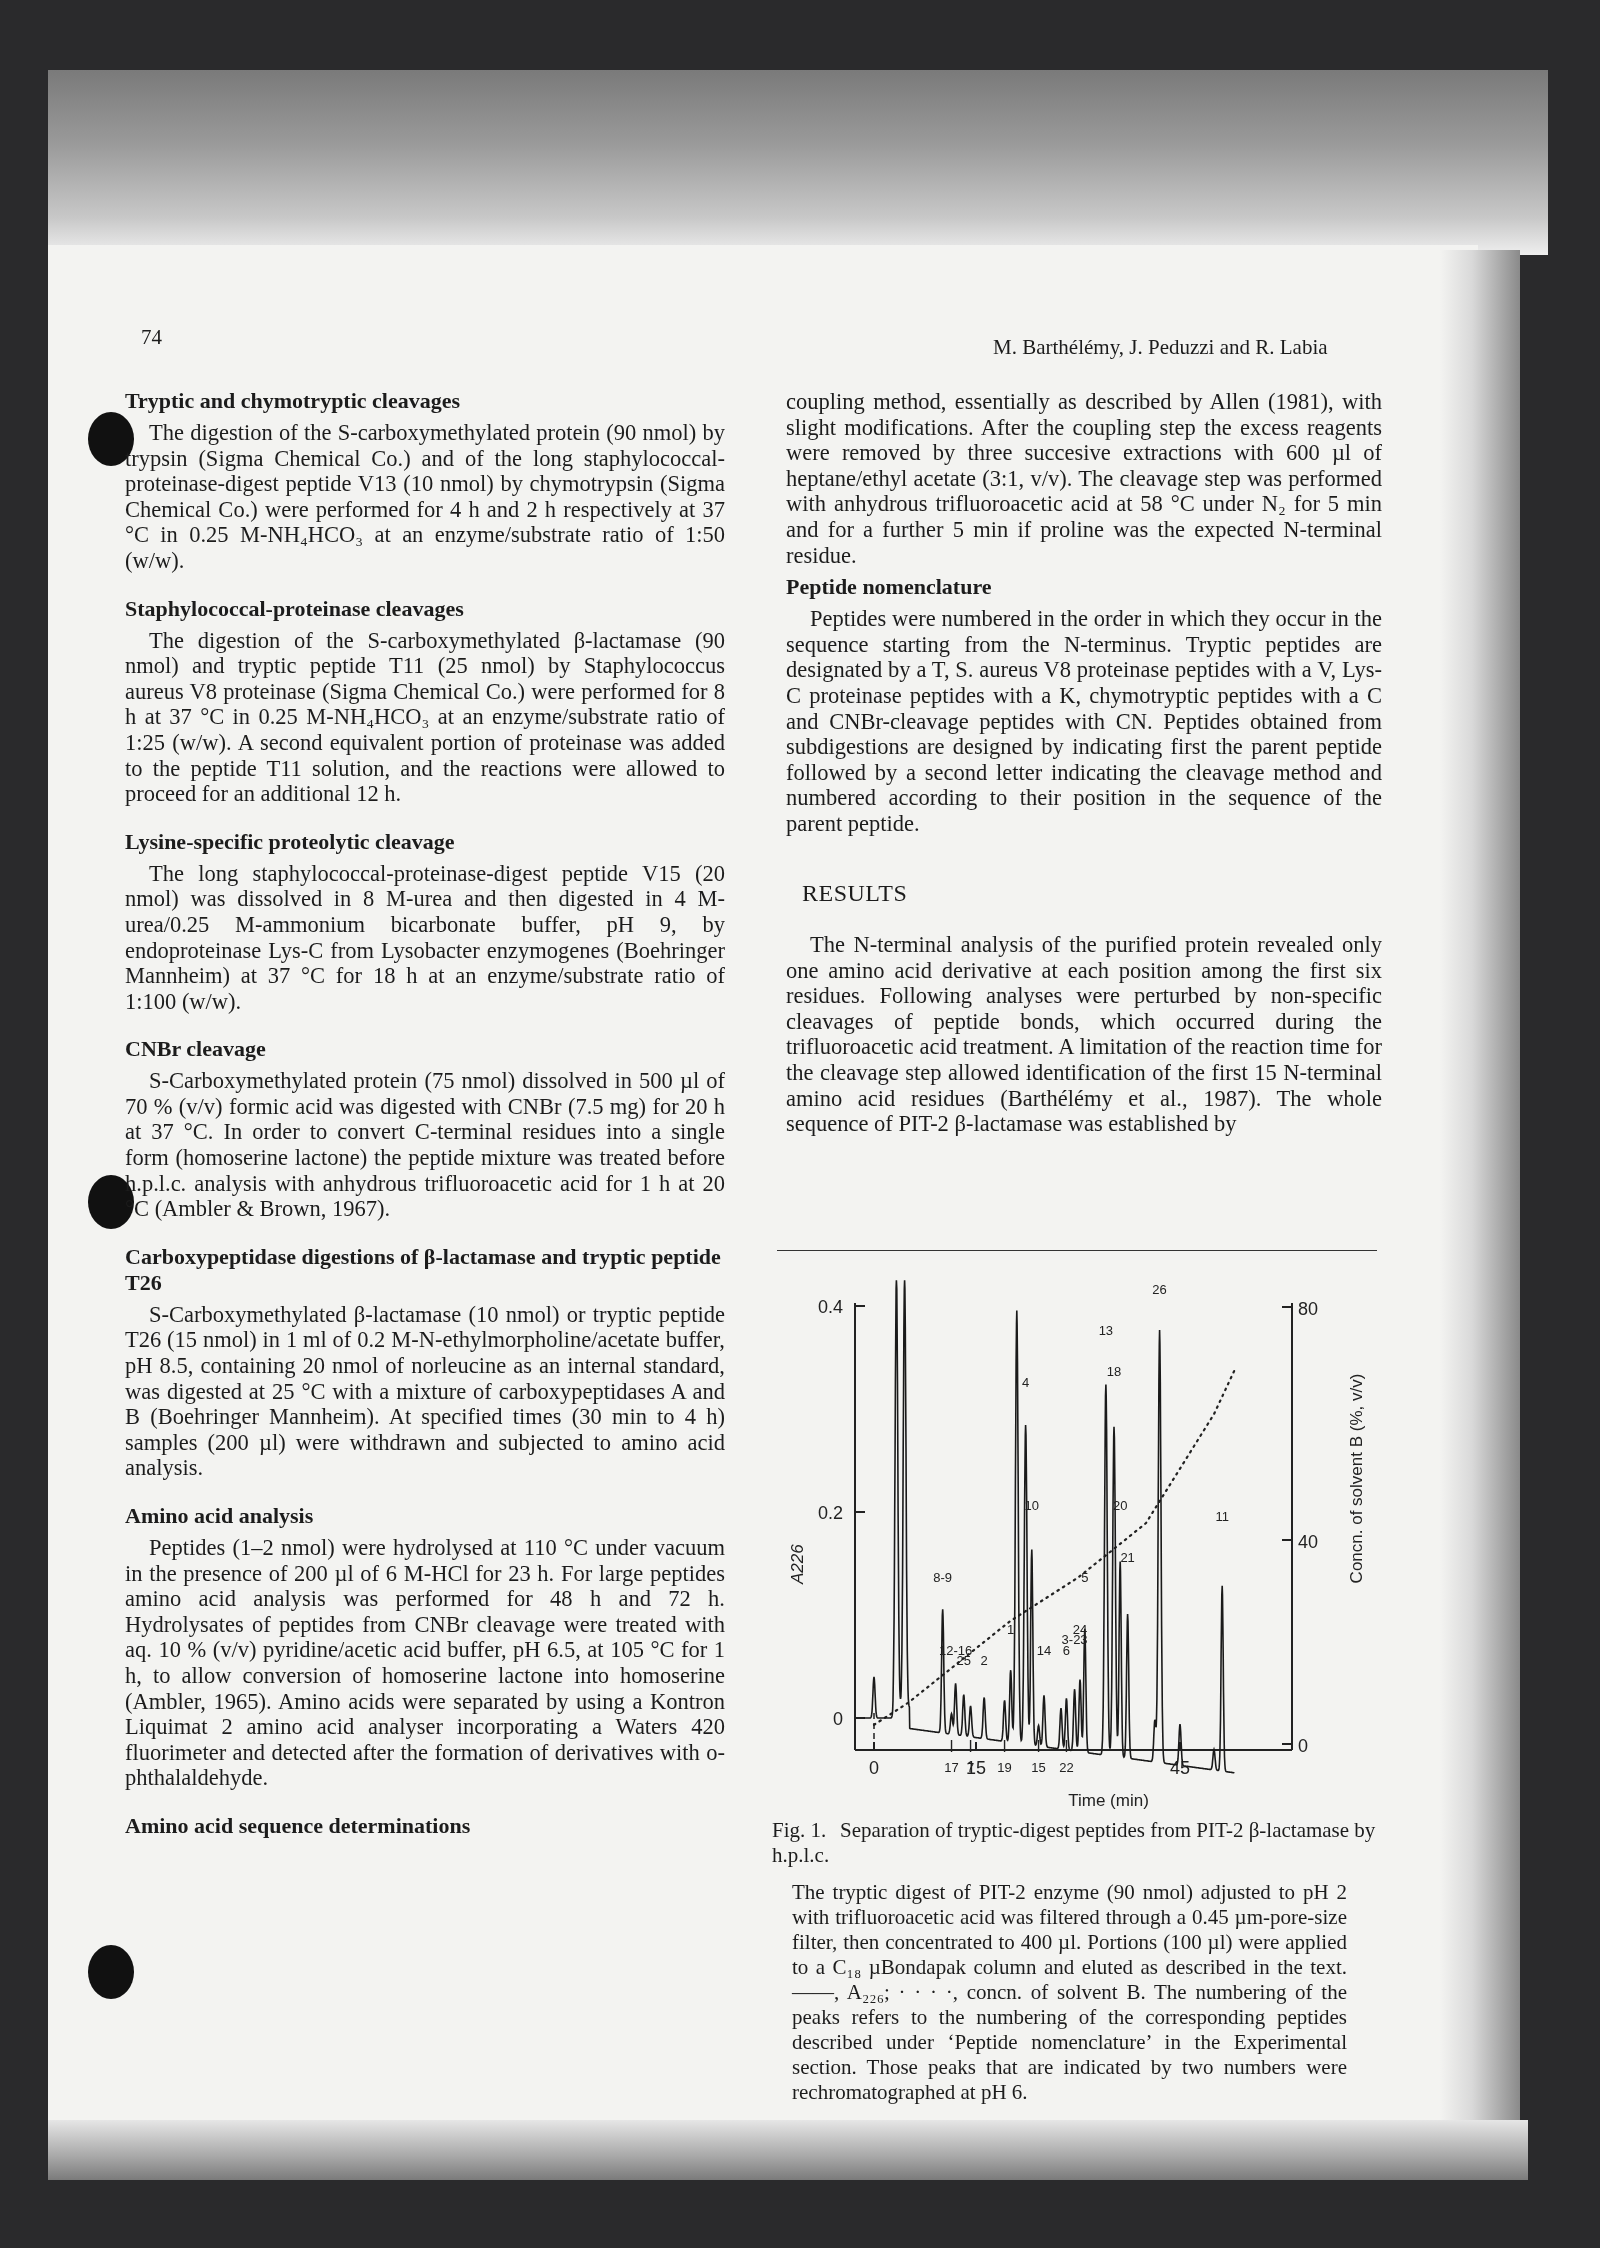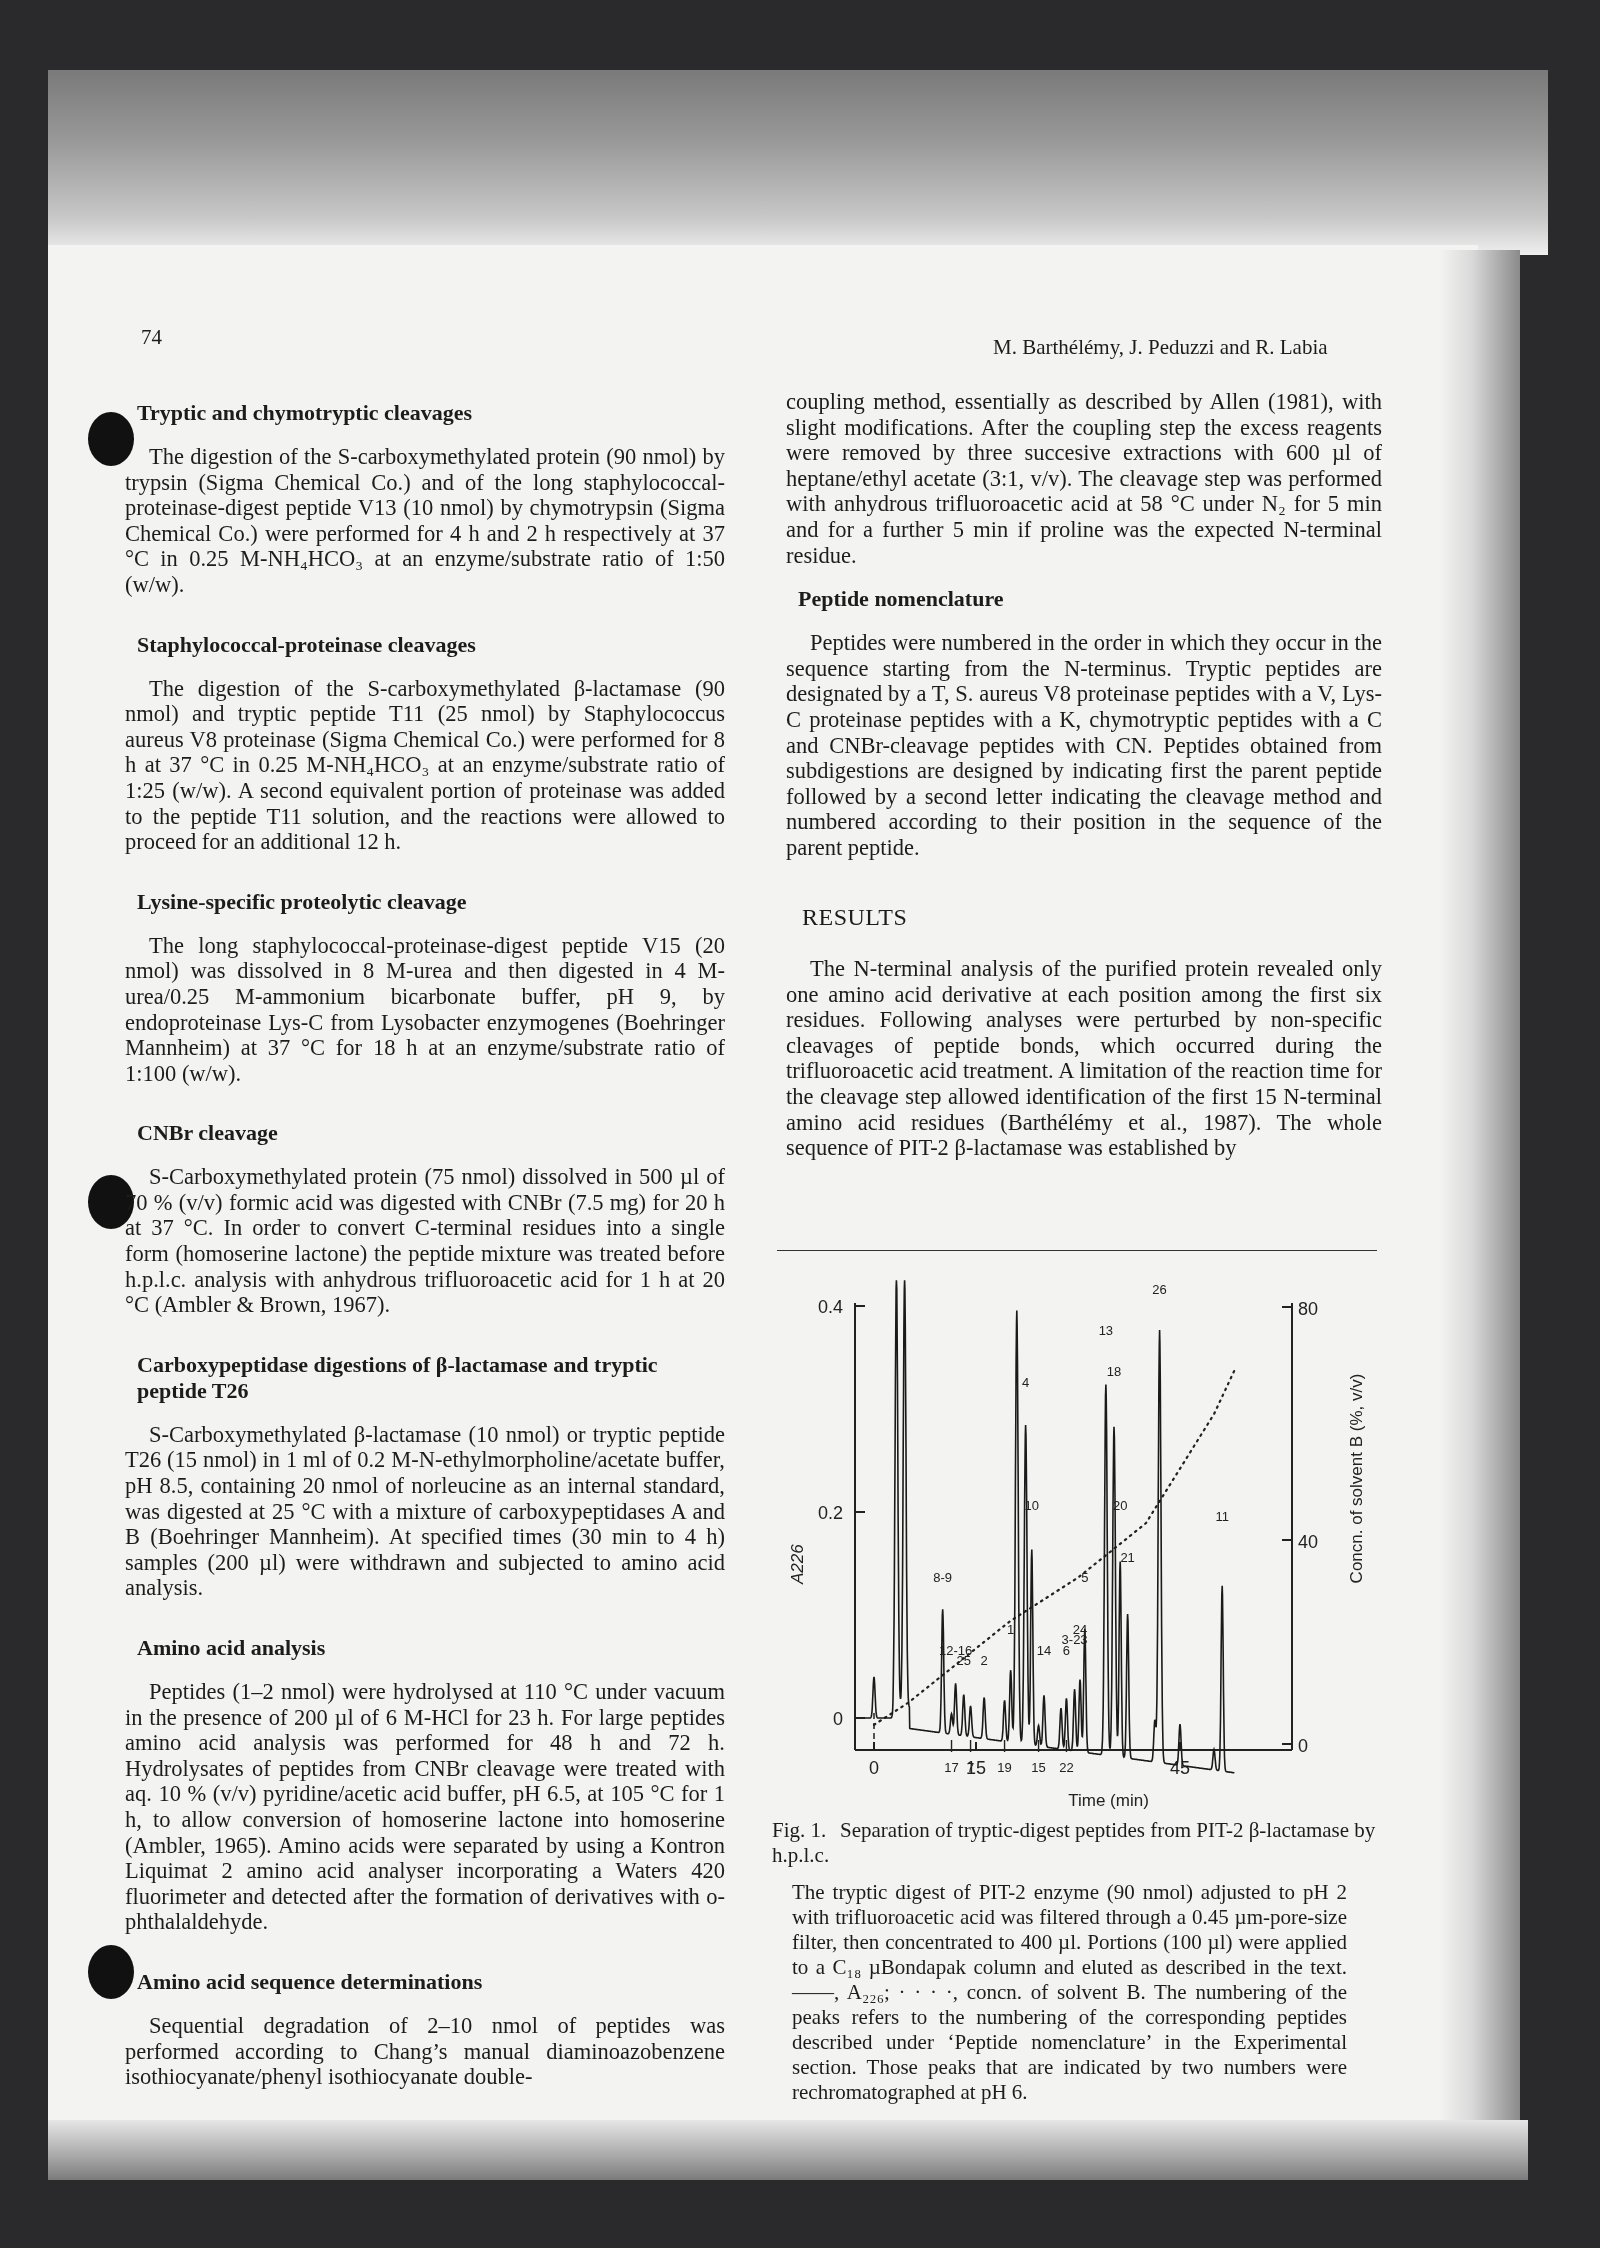--- a/index.html
+++ b/index.html
@@ -5,21 +5,21 @@
   html,body{margin:0;padding:0;}
   body{width:1600px;height:2248px;background:#2a2a2c;position:relative;overflow:hidden;font-family:"Liberation Serif","DejaVu Serif",serif;color:#1c1c1c;}
   .scan-top{position:absolute;left:48px;top:70px;width:1500px;height:185px;background:linear-gradient(180deg,#7a7a7a 0%,#9a9a9a 40%,#c8c8c8 80%,#efefef 100%);}
   .page{position:absolute;left:48px;top:245px;width:1430px;height:1900px;background:#f3f3f1;}
   .page-right-shadow{position:absolute;left:1440px;top:250px;width:80px;height:1900px;background:linear-gradient(90deg,#f3f3f1 0%,#d9d9d9 40%,#8a8a8a 100%);}
   .scan-bottom{position:absolute;left:48px;top:2120px;width:1480px;height:60px;background:linear-gradient(180deg,#e6e6e6 0%,#a9a9a9 60%,#7b7b7b 100%);}
   .punch{position:absolute;width:46px;height:54px;border-radius:50%;background:#111;}
   .running{position:absolute;font-size:21px;}
   .col{position:absolute;font-size:22.5px;line-height:25.6px;text-align:justify;}
   .col p{margin:0;text-indent:24px;}
-  .col h3{margin:12px;font-size:22px;font-weight:bold;line-height:26px;text-align:left;}
+  .col h3{margin:0;font-size:22px;font-weight:bold;line-height:26px;text-align:left;}
   .col h2{margin:16px;font-size:24px;font-weight:normal;letter-spacing:0.5px;}
   .gap{height:22px;}
   .gap-sm{height:6px;}
   .rule{position:absolute;left:777px;top:1250px;width:600px;height:1px;background:#333;}
   .caption-title{position:absolute;left:772px;top:1818px;width:615px;font-size:21px;font-weight:normal;line-height:25px;}
   .caption-title .lbl{display:inline-block;width:68px;}
   .caption-body{position:absolute;left:792px;top:1880px;width:555px;font-size:21px;line-height:25px;text-align:justify;}
   svg text{font-family:"Liberation Sans","DejaVu Sans",sans-serif;fill:#222;}
 </style>
 </head>
@@ -70,21 +70,20 @@
   <div class="gap"></div>
   <section>
     <h3>Amino acid analysis</h3>
     <div class="gap-sm"></div>
     <p>Peptides (1–2 nmol) were hydrolysed at 110 °C under vacuum in the presence of 200 µl of 6 M-HCl for 23 h. For large peptides amino acid analysis was performed for 48 h and 72 h. Hydrolysates of peptides from CNBr cleavage were treated with aq. 10 % (v/v) pyridine/acetic acid buffer, pH 6.5, at 105 °C for 1 h, to allow conversion of homoserine lactone into homoserine (Ambler, 1965). Amino acids were separated by using a Kontron Liquimat 2 amino acid analyser incorporating a Waters 420 fluorimeter and detected after the formation of derivatives with o-phthalaldehyde.</p>
   </section>
   <div class="gap"></div>
   <section>
     <h3>Amino acid sequence determinations</h3>
     <div class="gap-sm"></div>
-    <p>Sequential degradation of 2–10 nmol of peptides was performed according to Chang’s manual diaminoazobenzene isothiocyanate/phenyl isothiocyanate double-</p>
   </section>
 </div>
 
 <div class="col" style="left:786px;top:389px;width:596px;">
   <p style="text-indent:0">coupling method, essentially as described by Allen (1981), with slight modifications. After the coupling step the excess reagents were removed by three succesive extractions with 600 µl of heptane/ethyl acetate (3:1, v/v). The cleavage step was performed with anhydrous trifluoroacetic acid at 58 °C under N₂ for 5 min and for a further 5 min if proline was the expected N-terminal residue.</p>
   <div class="gap-sm"></div>
   <h3>Peptide nomenclature</h3>
   <div class="gap-sm"></div>
   <p>Peptides were numbered in the order in which they occur in the sequence starting from the N-terminus. Tryptic peptides are designated by a T, S. aureus V8 proteinase peptides with a V, Lys-C proteinase peptides with a K, chymotryptic peptides with a C and CNBr-cleavage peptides with CN. Peptides obtained from subdigestions are designed by indicating first the parent peptide followed by a second letter indicating the cleavage method and numbered according to their position in the sequence of the parent peptide.</p>
   <div class="gap" style="height:28px"></div>

